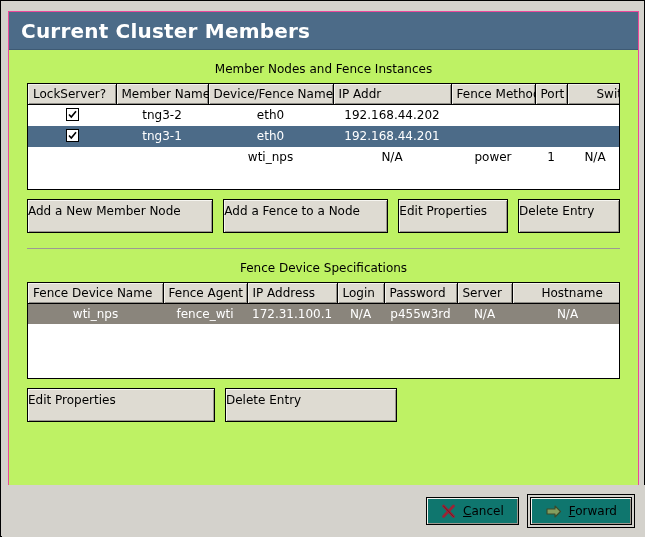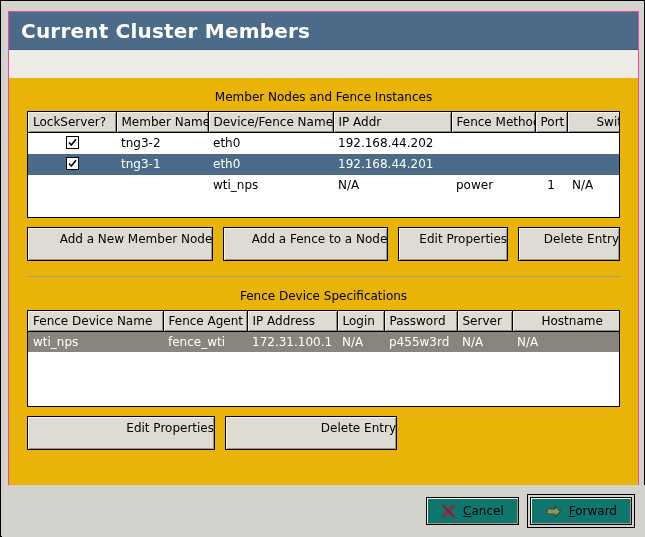--- a/index.html
+++ b/index.html
@@ -49,22 +49,21 @@
     color: #ffffff;
     font-size: 20px;
     font-weight: bold;
     letter-spacing: 0.2px;
     white-space: nowrap;
   }
 
   #panel-body {
     position: relative;
     height: calc(100% - 39px);
-    background: #eab308;
-    margin-top: 28px;
+    background: #bef264;
   }
 
   
   .section-caption {
     text-align: center;
     font-size: 12px;
     color: #000;
     padding-top: 12px;
     padding-bottom: 7px;
   }
@@ -97,20 +96,21 @@
     box-sizing: border-box;
   }
   table.grid th.last { border-right: none; padding-left: 29px; }
   table.grid td {
     padding: 2px 5px;
     height: 21px;
     white-space: nowrap;
     overflow: hidden;
     box-sizing: border-box;
     background: #ffffff;
+    text-align: center;
   }
   tr.row-selected-focus td {
     background: #4c6b88;
     color: #ffffff;
   }
   tr.row-selected-gray td {
     background: #8a857c;
     color: #ffffff;
   }
   td.center { text-align: center; }
@@ -137,21 +137,21 @@
     gap: 10px;
   }
   .btn {
     background: #dedbd2;
     border: 1px solid #000000;
     box-shadow: inset 1px 1px 0 #f6f5f0, inset -1px -1px 0 #9b988f;
     font-size: 12px;
     color: #000;
     height: 34px;
     line-height: 22px;
-    text-align: right;
+    text-align: left;
     box-sizing: border-box;
     white-space: nowrap;
     cursor: default;
     user-select: none;
   }
 
   
   .hsep {
     margin: 15px 18px 0 18px;
     height: 1px;

